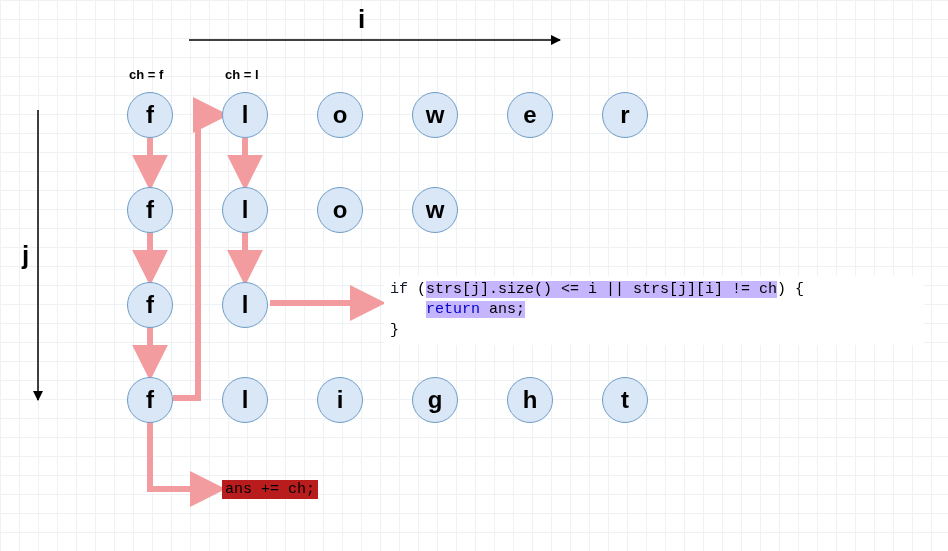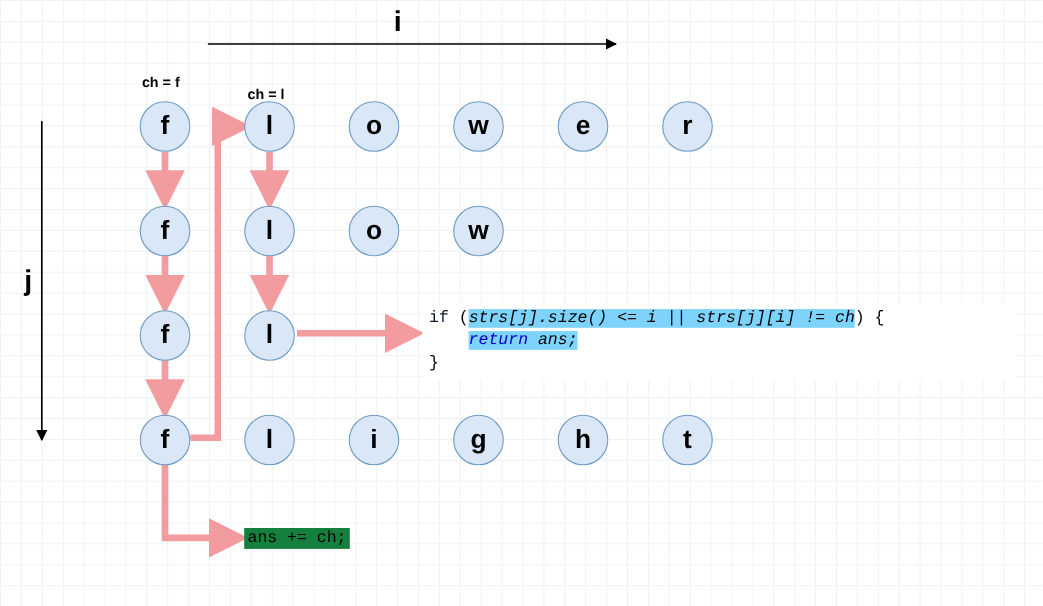--- a/index.html
+++ b/index.html
@@ -46,43 +46,43 @@
     position: absolute;
     background: #fff;
     font-family: "Consolas","Courier New",monospace;
     font-size: 15px;
     line-height: 1.35;
     padding: 4px 6px;
     white-space: pre;
   }
   .code-block .kw-if { color: #0f172a; }
   .code-block .kw-return { color: #0000c8; }
-  .code-block .hl { background: #7dd3fc; font-style: italic; }
+  .code-block .hl { background: #c4b5fd; }
   .ans-code {
     position: absolute;
     font-family: "Consolas","Courier New",monospace;
     font-size: 15px;
-    background: #15803d;
+    background: #b91c1c;
     padding: 1px 3px;
   }
   svg.overlay {
     position: absolute;
     left: 0; top: 0;
     width: 948px; height: 551px;
     pointer-events: none;
   }
 </style>
 </head>
 <body>
 
 <div class="axis-label" style="left:358px;top:4px;">i</div>
 <div class="axis-label" style="left:22px;top:240px;">j</div>
 
 <div class="col-header" style="left:129px;top:67px;">ch = f</div>
-<div class="col-header" style="left:225px;top:67px;margin-top:11px;">ch = l</div>
+<div class="col-header" style="left:225px;top:67px;">ch = l</div>
 
 <svg class="overlay">
   <defs>
     <marker id="ah-black" viewBox="0 0 10 10" refX="9" refY="5" markerWidth="7" markerHeight="7" orient="auto-start-reverse">
       <path d="M 0 0 L 10 5 L 0 10 z" fill="#000"></path>
     </marker>
     <marker id="ah-pink" viewBox="0 0 10 10" refX="7" refY="5" markerWidth="6" markerHeight="6" orient="auto-start-reverse">
       <path d="M 0 0 L 10 5 L 0 10 z" fill="#f39ca0"></path>
     </marker>
   </defs>

